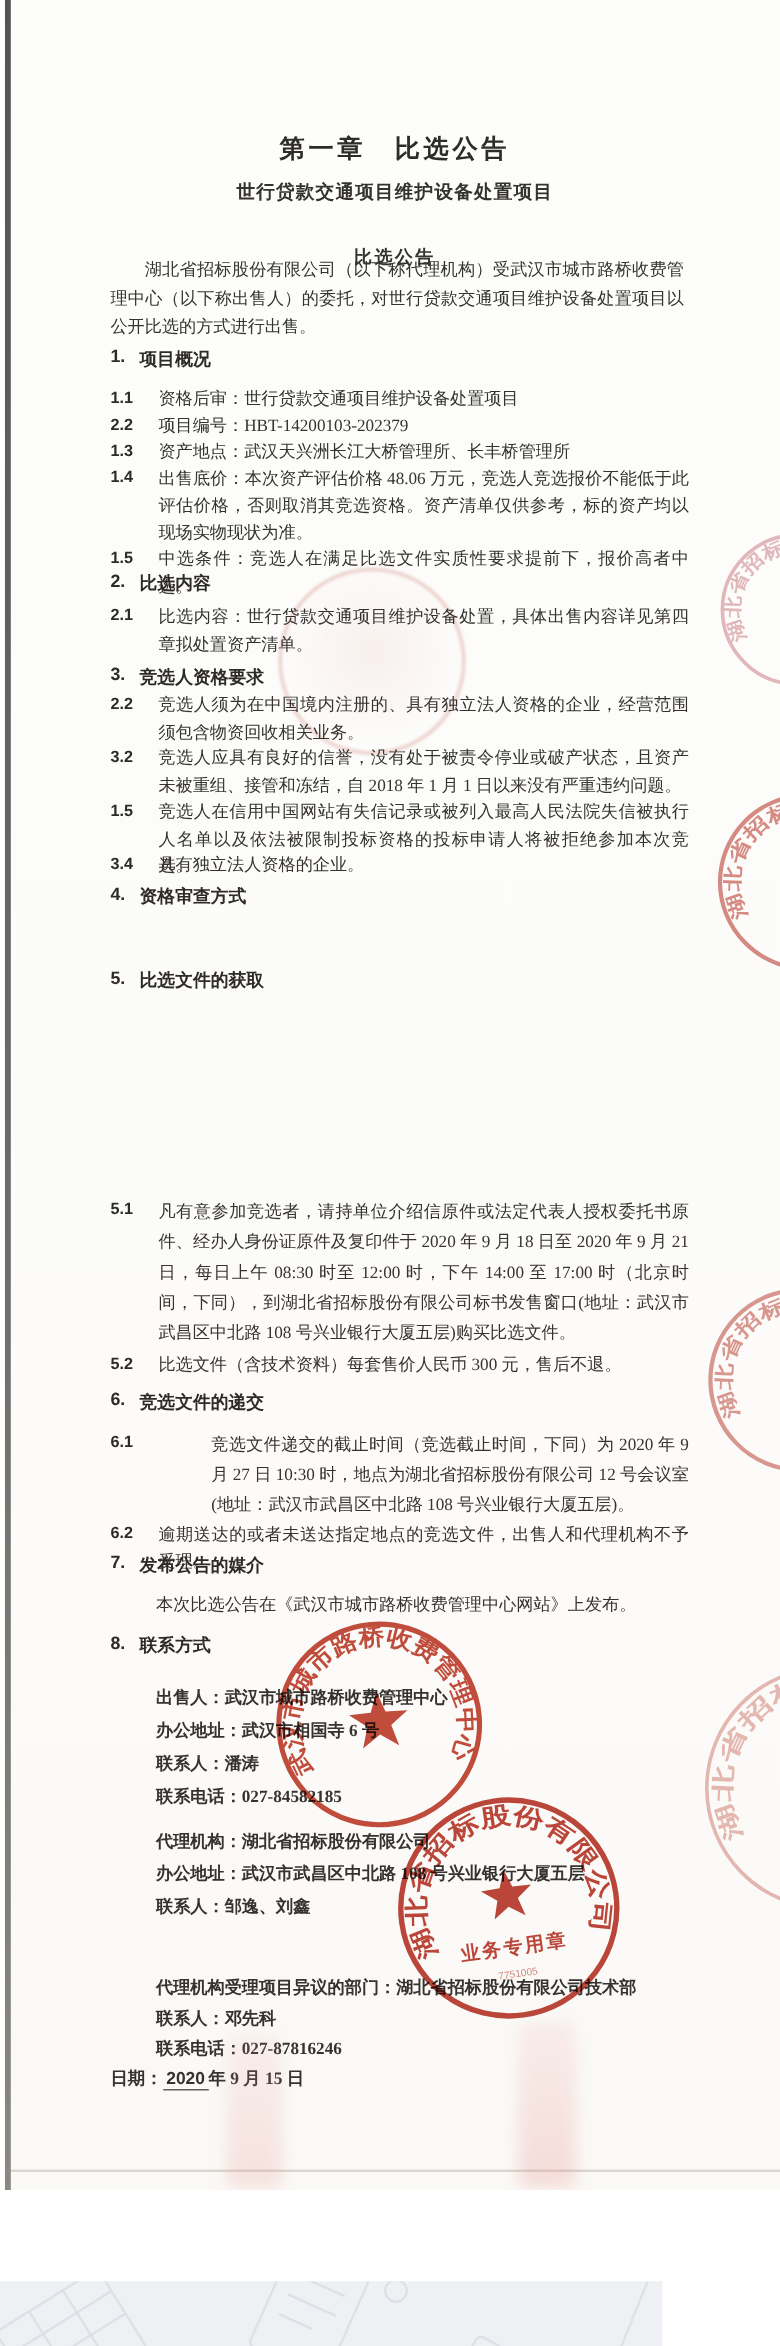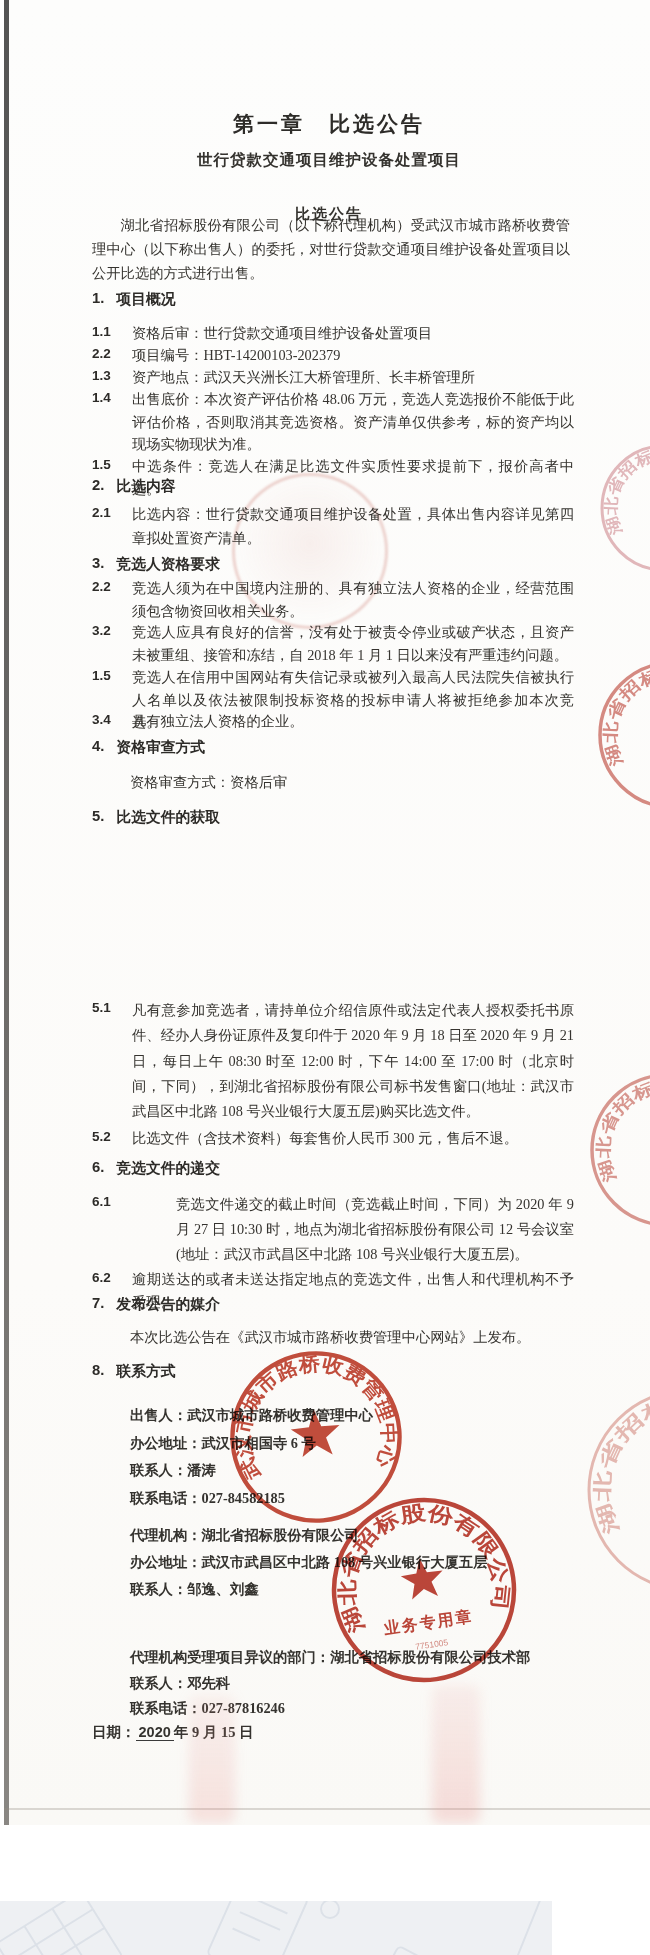--- a/index.html
+++ b/index.html
@@ -127,21 +127,20 @@
   </div>
   <div class="abs item" style="top:710px">
     <span class="item-no">3.4</span>
     <div class="item-text">具有独立法人资格的企业。</div>
   </div>
 
   <div class="abs sec" style="top:738px">
     <span>4.</span>
     <span>资格审查方式</span>
   </div>
-  <div class="abs plain" style="top:773px;font-weight:normal">资格审查方式：资格后审</div>
 
   <div class="abs sec" style="top:808px">
     <span>5.</span>
     <span>比选文件的获取</span>
   </div>
   <div class="abs item" style="top:998px">
     <span class="item-no">5.1</span>
     <div class="item-text lh25">凡有意参加竞选者，请持单位介绍信原件或法定代表人授权委托书原件、经办人身份证原件及复印件于 2020 年 9 月 18 日至 2020 年 9 月 21 日，每日上午 08:30 时至 12:00 时，下午 14:00 至 17:00 时（北京时间，下同），到湖北省招标股份有限公司标书发售窗口(地址：武汉市武昌区中北路 108 号兴业银行大厦五层)购买比选文件。</div>
   </div>
   <div class="abs item" style="top:1127px">

